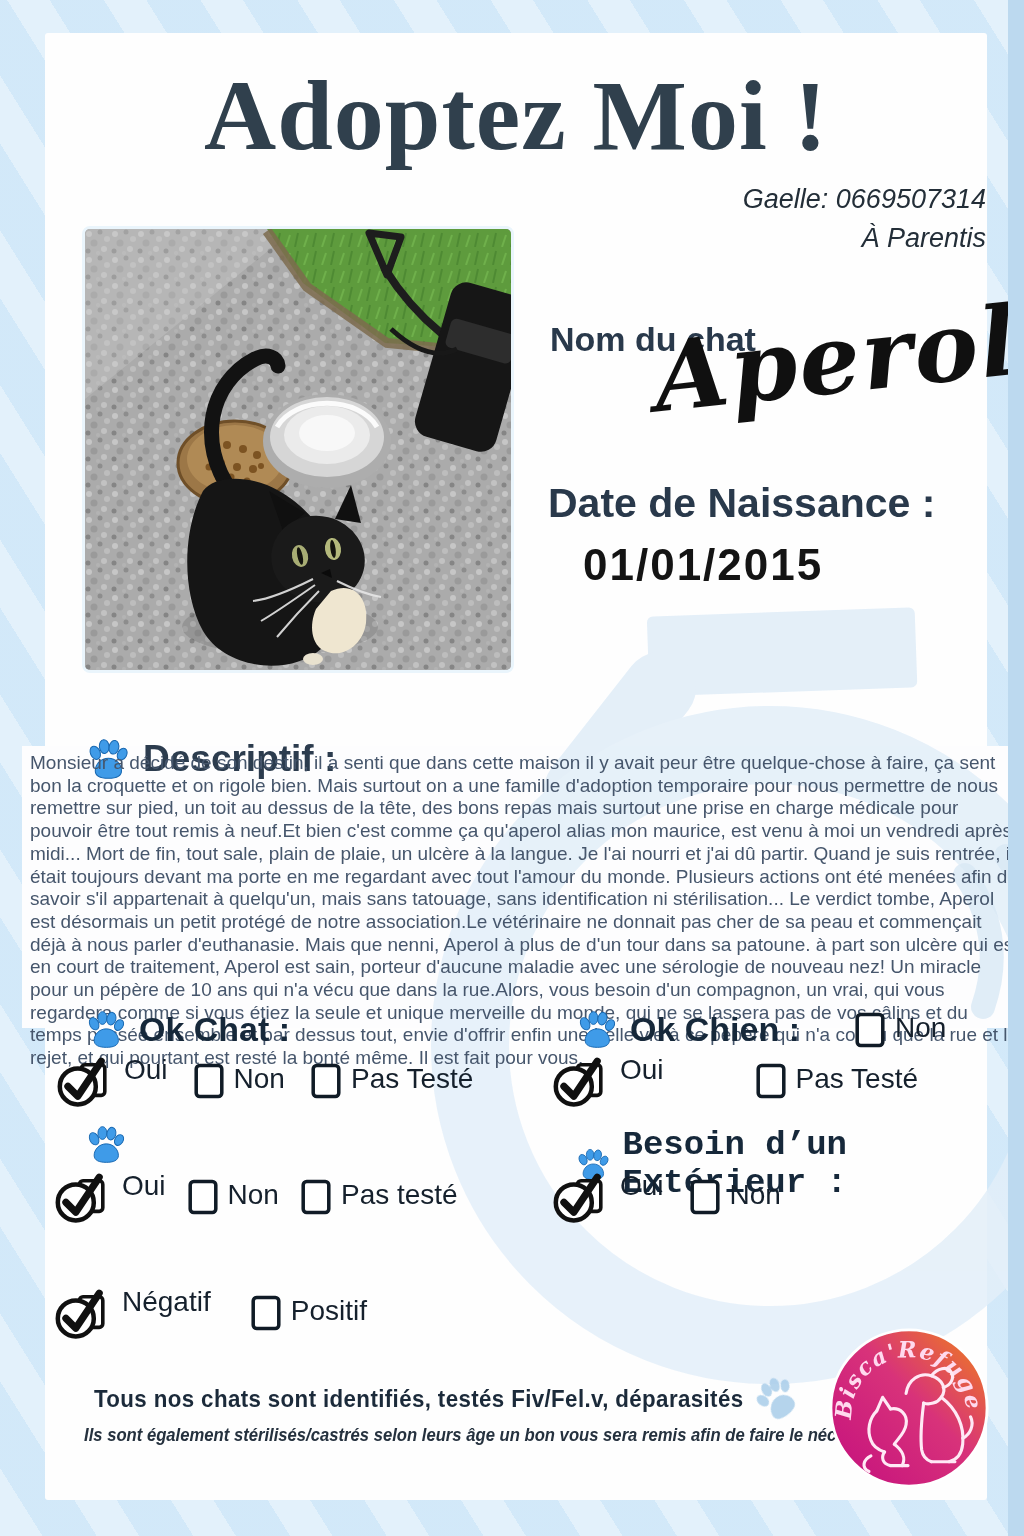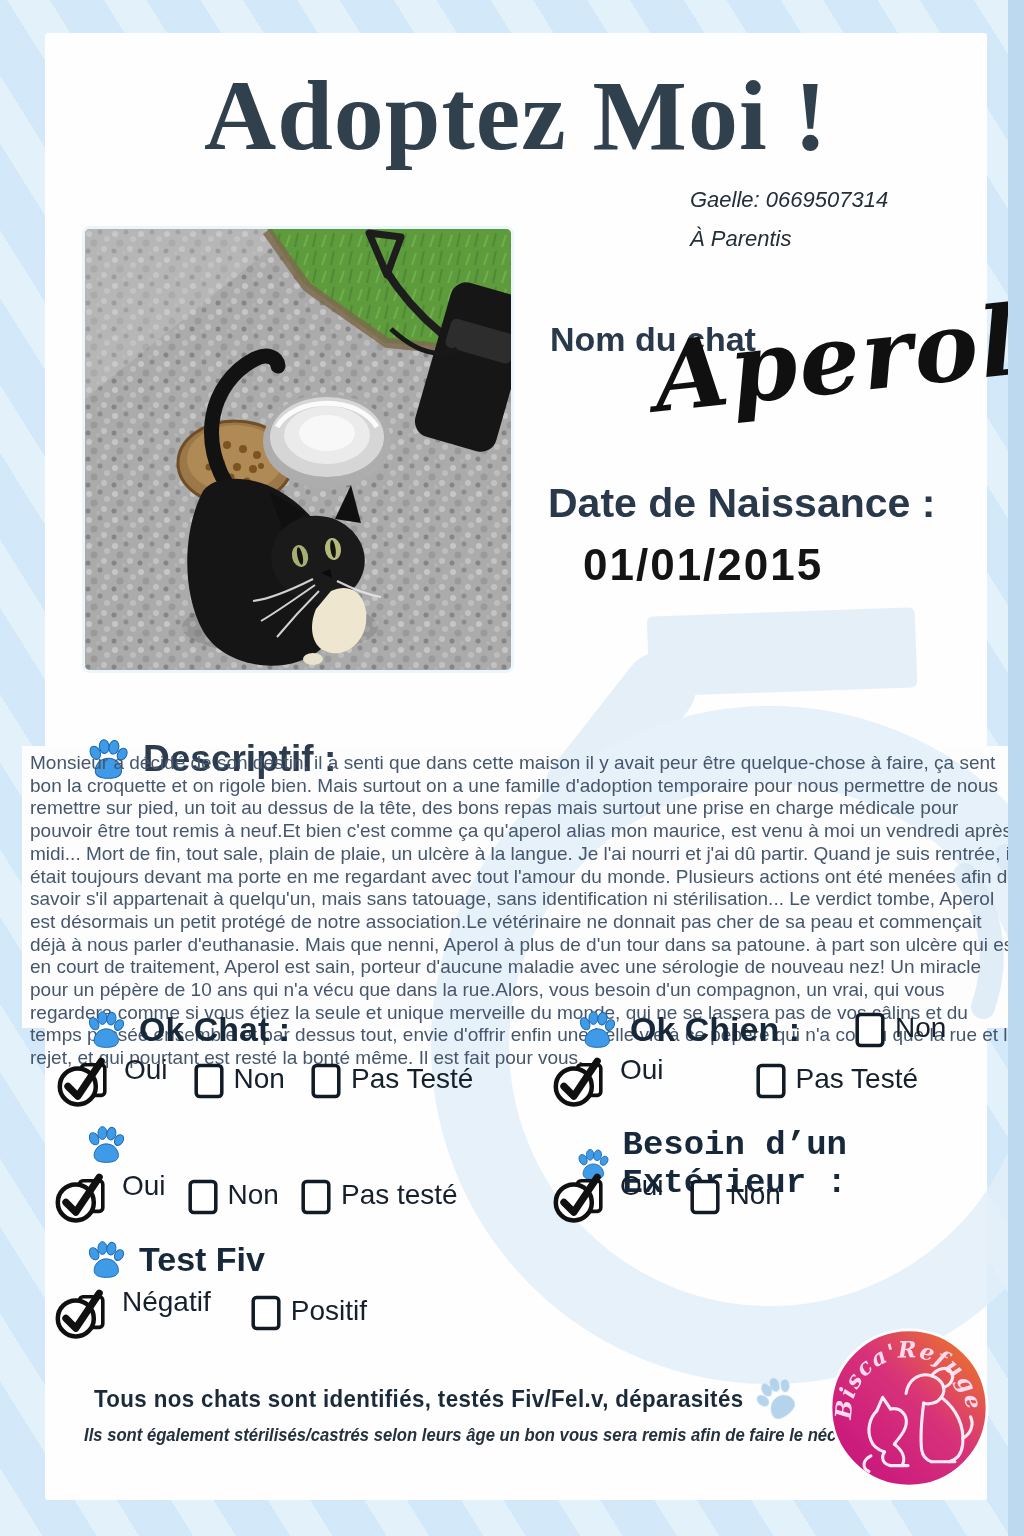--- a/index.html
+++ b/index.html
@@ -10,22 +10,22 @@
      opacity:.55;}
   .abs{position:absolute;}
   .card{position:absolute;left:45px;top:33px;width:942px;height:1467px;
         background:#fefefe;border-radius:3px;}
   .desc-underlay{position:absolute;left:22px;top:746px;width:1002px;height:282px;background:#fdfdfe;}
   .wm{position:absolute;inset:0;z-index:1;pointer-events:none;}
   .z2{z-index:2;}
   .title{left:45px;top:58px;width:942px;text-align:center;
          font-family:"Liberation Serif",serif;font-weight:700;font-size:100px;
          color:#30404d;letter-spacing:1px;}
-  .contact{left:690px;top:180px;width:296px;text-align:left;font-style:italic;
-           font-size:22px;line-height:39px;color:#232e38;}
+  .contact{left:690px;top:180px;width:296px;text-align:right;font-style:italic;
+           font-size:27px;line-height:39px;color:#232e38;}
   .photo-frame{left:82px;top:226px;width:426px;height:441px;border:3px solid #eaf5fc;
                border-radius:8px;overflow:hidden;background:#a8a8a8;}
   .name-label{left:550px;top:320px;font-size:34px;font-weight:600;color:#29394b;}
   .cat-name{left:648px;top:322px;width:360px;font-family:"DejaVu Serif",serif;
             font-style:italic;font-weight:700;font-size:96px;color:#101010;
             transform:rotate(-6deg);transform-origin:left top;letter-spacing:2px;}
   .dob-label{left:548px;top:480px;font-size:41px;font-weight:600;color:#29394b;}
   .dob-value{left:583px;top:540px;font-size:44px;font-weight:700;color:#141414;letter-spacing:2px;}
   .sec-head{display:flex;align-items:center;gap:13px;font-size:34px;font-weight:600;color:#16283a;}
   .desc-head{font-size:37px;font-weight:700;color:#2c3c4e;}
@@ -285,32 +285,20 @@
       <span>Oui</span>
     </span>
     <span class="opt">
       <svg width="30" height="36" viewBox="0 0 34 40">
         <rect x="2.5" y="2.5" width="29" height="35" rx="4" fill="#ffffff" stroke="#101b26" stroke-width="4"></rect>
       </svg>
       <span>Non</span>
     </span>
   </div>
 
-  <div class="abs z2 sec-head" style="left:84px;top:1240px;">
-    <svg width="42" height="37" viewBox="0 0 64 58">
-      <g fill="#3f9be8" stroke="#1767b0" stroke-width="1.5">
-        <ellipse cx="15" cy="20" rx="7" ry="10" transform="rotate(-24 15 20)"></ellipse>
-          <ellipse cx="28" cy="11" rx="7" ry="10"></ellipse>
-        <ellipse cx="42" cy="12" rx="7" ry="10" transform="rotate(12 42 12)"></ellipse>
-          <ellipse cx="54" cy="22" rx="6.5" ry="9" transform="rotate(30 54 22)"></ellipse>
-        <path d="M34 28 C 45 28 53 37 53 46 C 53 54 45 57 34 57 C 23 57 15 54 15 46 C 15 37 23 28 34 28 Z"></path>
-      </g>
-    </svg>
-    <span>Test Fiv</span>
-  </div>
   <div class="abs z2 opts-row" style="left:54px;top:1286px;gap:40px;">
     <span class="opt">
       <svg width="58" height="54" viewBox="0 0 64 60">
         <rect x="28" y="12" width="26" height="34" rx="4" fill="#ffffff" stroke="#101010" stroke-width="4"></rect>
         <circle cx="24" cy="36" r="20" fill="#ffffff" stroke="#101010" stroke-width="5"></circle>
         <path d="M13 36 L24 47 L50 8" fill="none" stroke="#101010" stroke-width="8" stroke-linecap="round" stroke-linejoin="round"></path>
       </svg>
       <span>Négatif</span>
     </span>
     <span class="opt">

